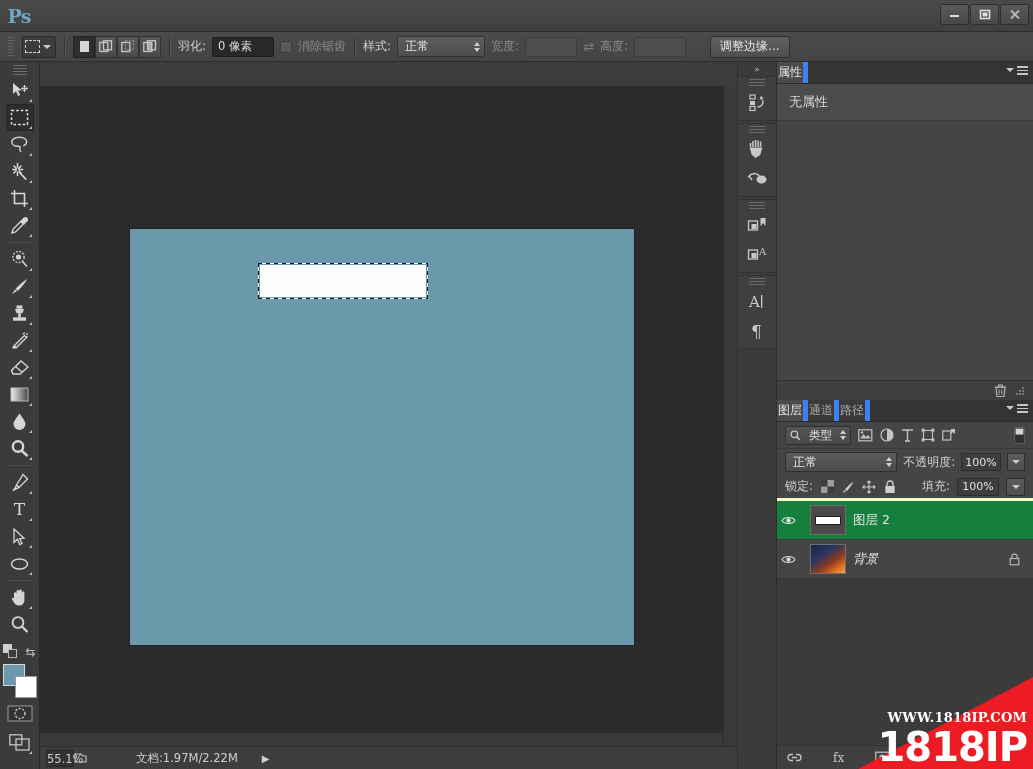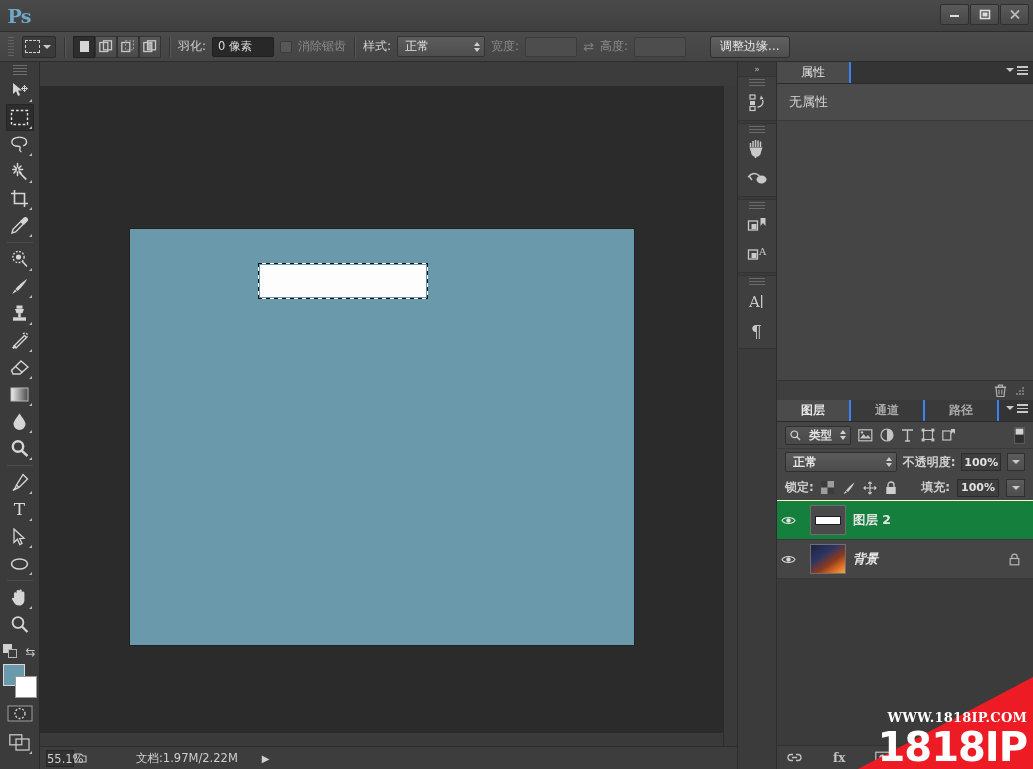--- a/index.html
+++ b/index.html
@@ -161,52 +161,52 @@
   .dock-group .gg { height:8px; background: repeating-linear-gradient(to bottom,#6a6a6a 0 1px, transparent 1px 3px); width:16px; margin:2px auto 1px; }
   .dock-icon { height:29px; display:flex; align-items:center; justify-content:center; color:#c9c9c9; }
 
   
   .rightpanels { position:absolute; left:777px; top:62px; width:256px; height:707px; background:#3b3b3b; }
   .panel-tabs {
     height:22px; background:#343434; display:flex; align-items:flex-end; position:relative;
     border-bottom:1px solid #2a2a2a;
   }
   .ptab {
-    height:21px; padding:0 24px; display:flex; align-items:center;
-    font-size:12px; color:#a9a9a9; background:#3a3a3a; border-right:2px solid #3b82f6;
+    height:21px; padding:0 1px; display:flex; align-items:center;
+    font-size:12px; color:#a9a9a9; background:#3a3a3a; border-right:5px solid #3b82f6;
   }
   .ptab.active { background:#4b4b4b; color:#e6e6e6; }
   .panel-menu { position:absolute; right:5px; top:4px; display:flex; align-items:center; gap:3px; color:#c0c0c0; font-size:11px; }
   .hamb { display:flex; flex-direction:column; gap:2px; }
   .hamb i { display:block; width:11px; height:1.5px; background:#c6c6c6; }
 
   .props-panel { height:338px; position:relative; }
   .props-text { padding:9px 12px; font-size:13px; color:#d9d9d9; background:#4b4b4b; border-bottom:1px solid #3a3a3a; }
   .props-blank { background:#454545; height:259px; }
   .props-footer { height:20px; background:#3f3f3f; border-top:1px solid #323232; display:flex; align-items:center; justify-content:flex-end; gap:8px; padding-right:8px; }
 
-  .layers-panel { position:absolute; top:338px; left:0; width:256px; height:369px;font-weight:bold; }
+  .layers-panel { position:absolute; top:338px; left:0; width:256px; height:369px; }
   .lp-filter { height:27px; background:#454545; display:flex; align-items:center; gap:7px; padding:0 8px; border-bottom:1px solid #3a3a3a; }
   .kind-select {
     height:19px; background:linear-gradient(#555,#484848); border:1px solid #2f2f2f; border-radius:2px;
     display:flex; align-items:center; gap:8px; padding:0 4px; color:#e0e0e0; font-size:11.5px;
   }
   .filt-icon { color:#bdbdbd; font-size:12px; }
   .lp-row2 { height:26px; background:#454545; display:flex; align-items:center; gap:6px; padding:0 8px; }
   .blend-select {
     height:20px; width:118px; background:linear-gradient(#5a5a5a,#4c4c4c); border:1px solid #2f2f2f;
     border-radius:2px; color:#e4e4e4; font-size:12px; display:flex; align-items:center;
     justify-content:space-between; padding:0 4px 0 7px;
   }
   .opa-input { height:18px; width:42px; background:#3e3e3e; border:1px solid #2c2c2c; color:#e0e0e0;
     font-size:11px; display:flex; align-items:center; justify-content:center; }
   .mini-drop { width:19px;height:18px;background:linear-gradient(#5c5c5c,#4e4e4e);border:1px solid #2f2f2f;
     display:flex;align-items:center;justify-content:center; }
   .lp-row3 { height:26px; background:#454545; display:flex; align-items:center; gap:7px; padding:0 8px;
-    border-bottom:1px solid #fef9c3; }
+    border-bottom:3px solid #fef9c3; }
   .lock-ico { width:14px;height:14px;display:flex;align-items:center;justify-content:center;color:#cfcfcf;font-size:11px; }
   .layer-list { background:#454545; }
   .layer-row {
     height:39px; display:flex; align-items:center; border-bottom:1px solid #383838;
     padding-left:4px; gap:7px;
   }
   .layer-row.selected { background:#15803d; }
   .eye { width:22px; text-align:center; color:#d4d4d4; font-size:11px; }
   .thumb { width:36px; height:30px; border:1px solid #6e6e6e; background:#2b2b2b; display:flex; align-items:center; justify-content:center; }
   .thumb.t-white { background:#4a4a4a; }

